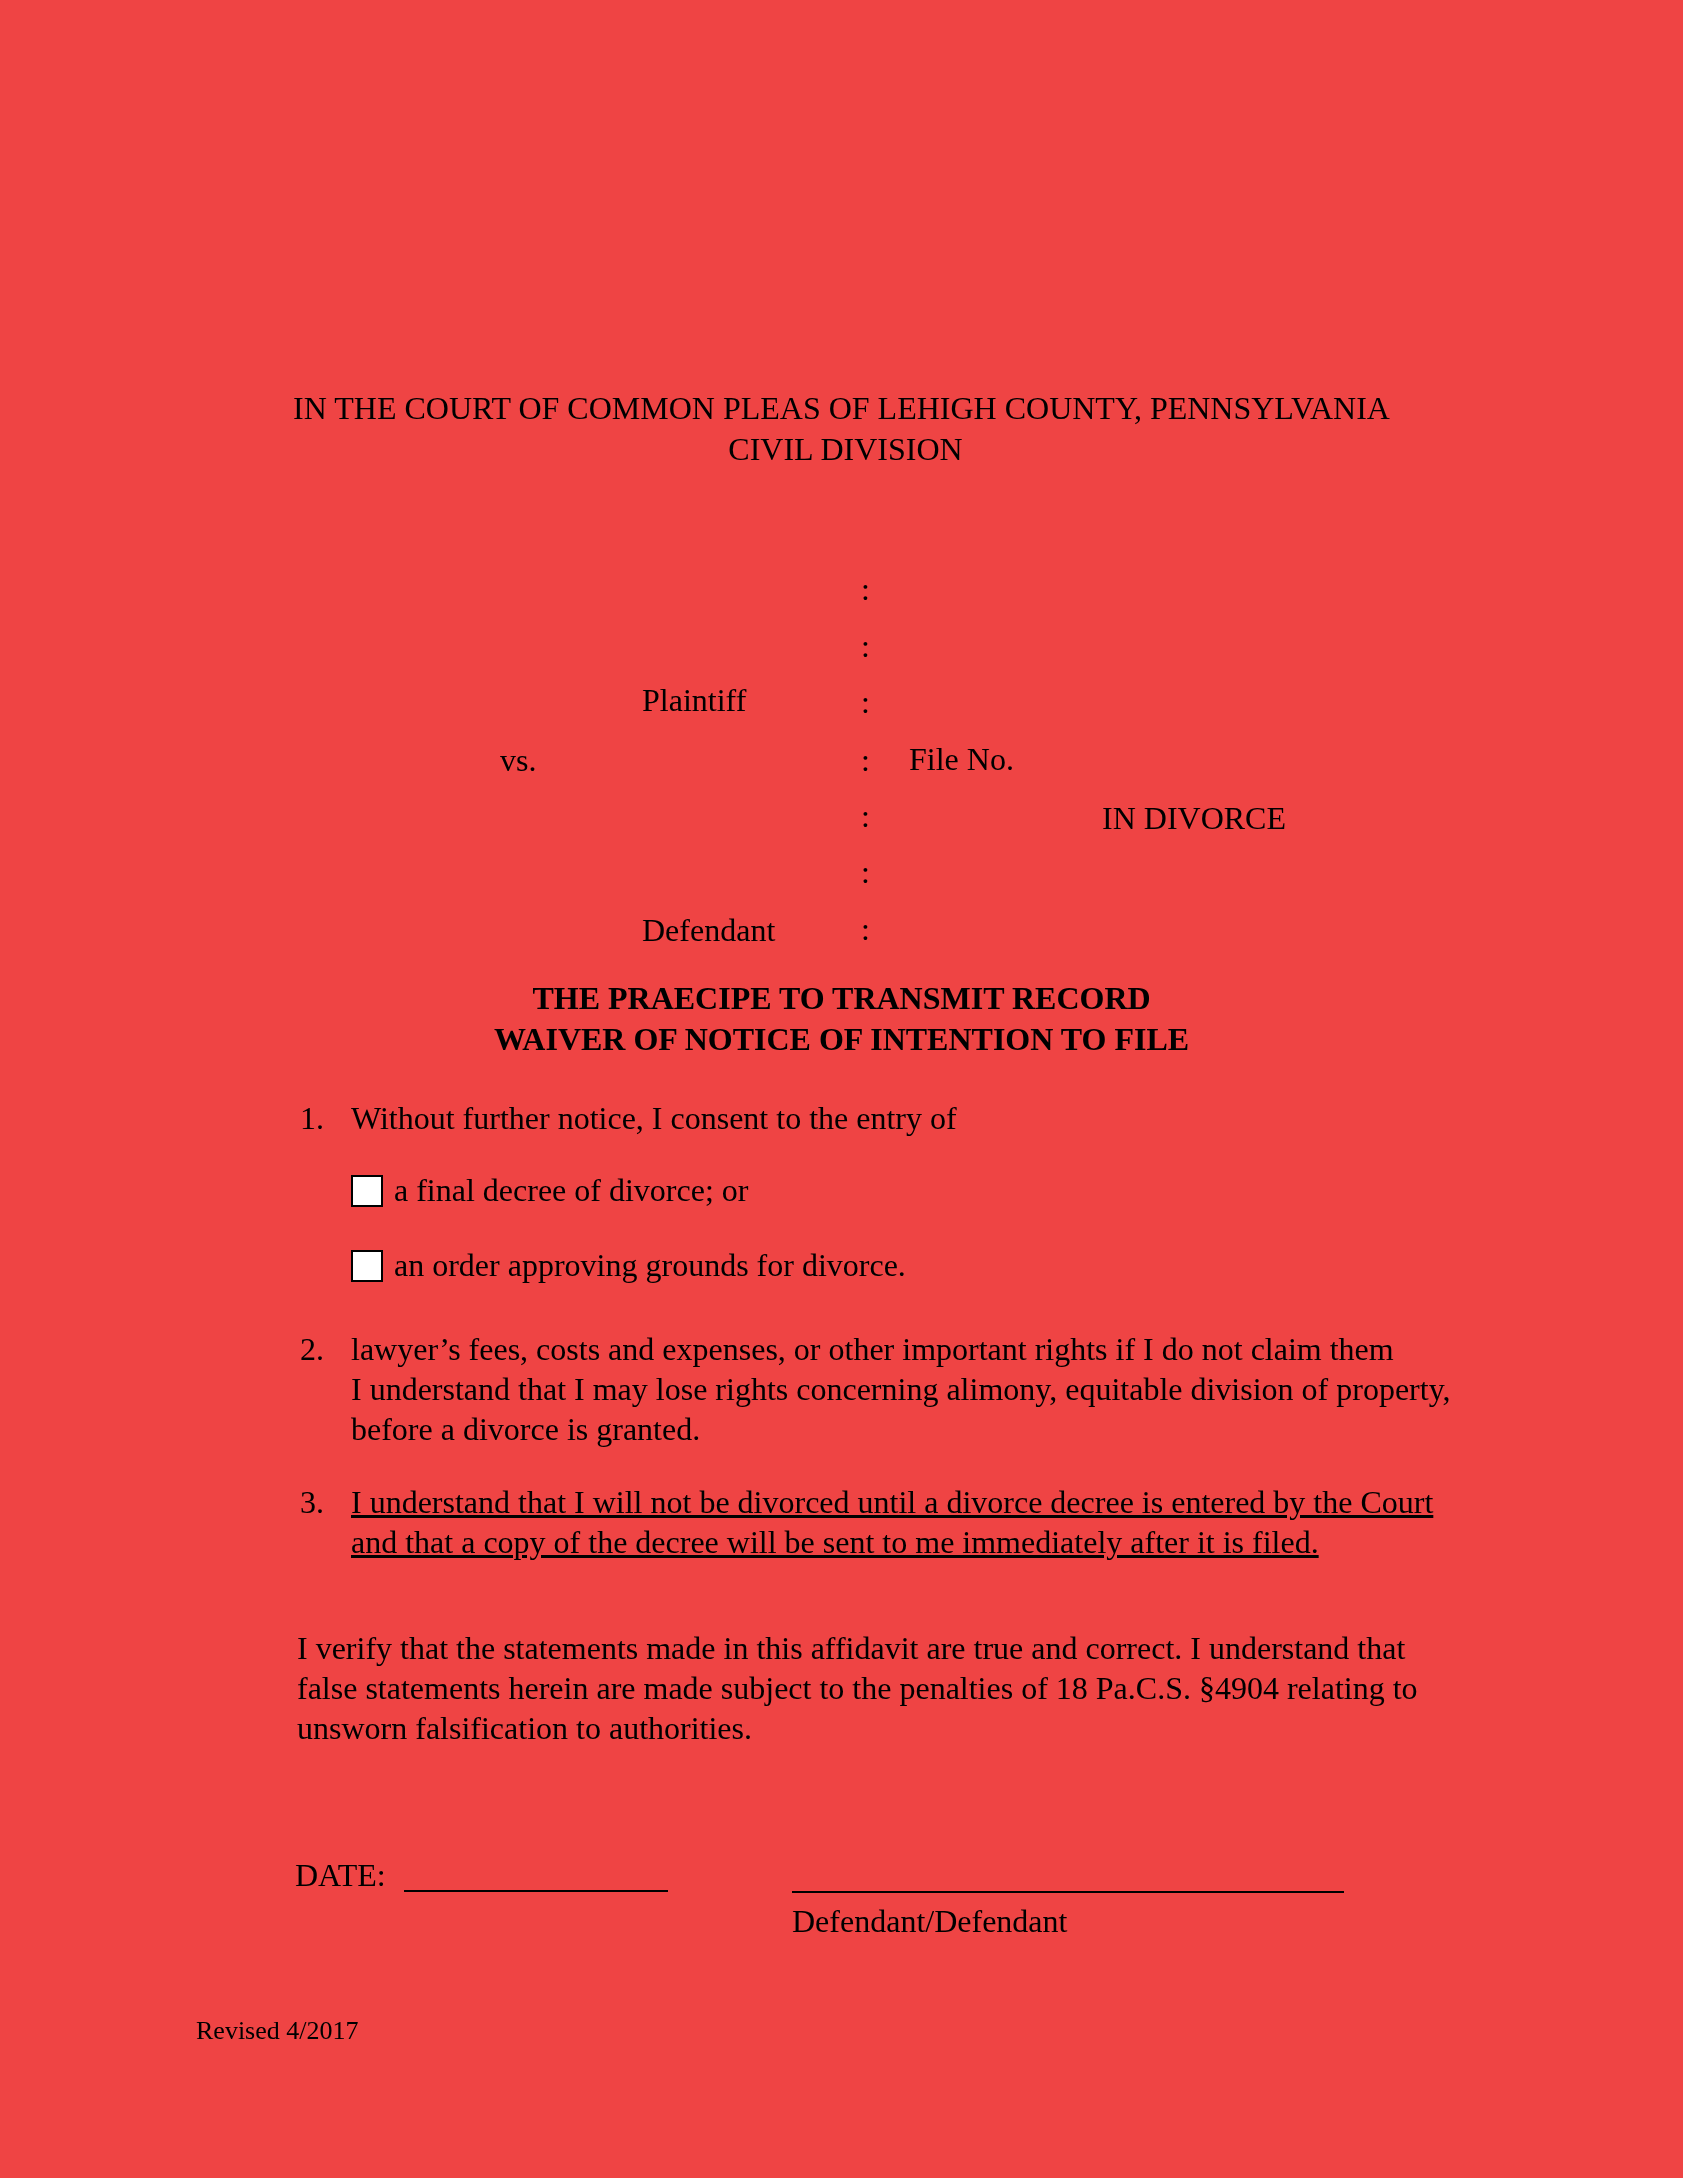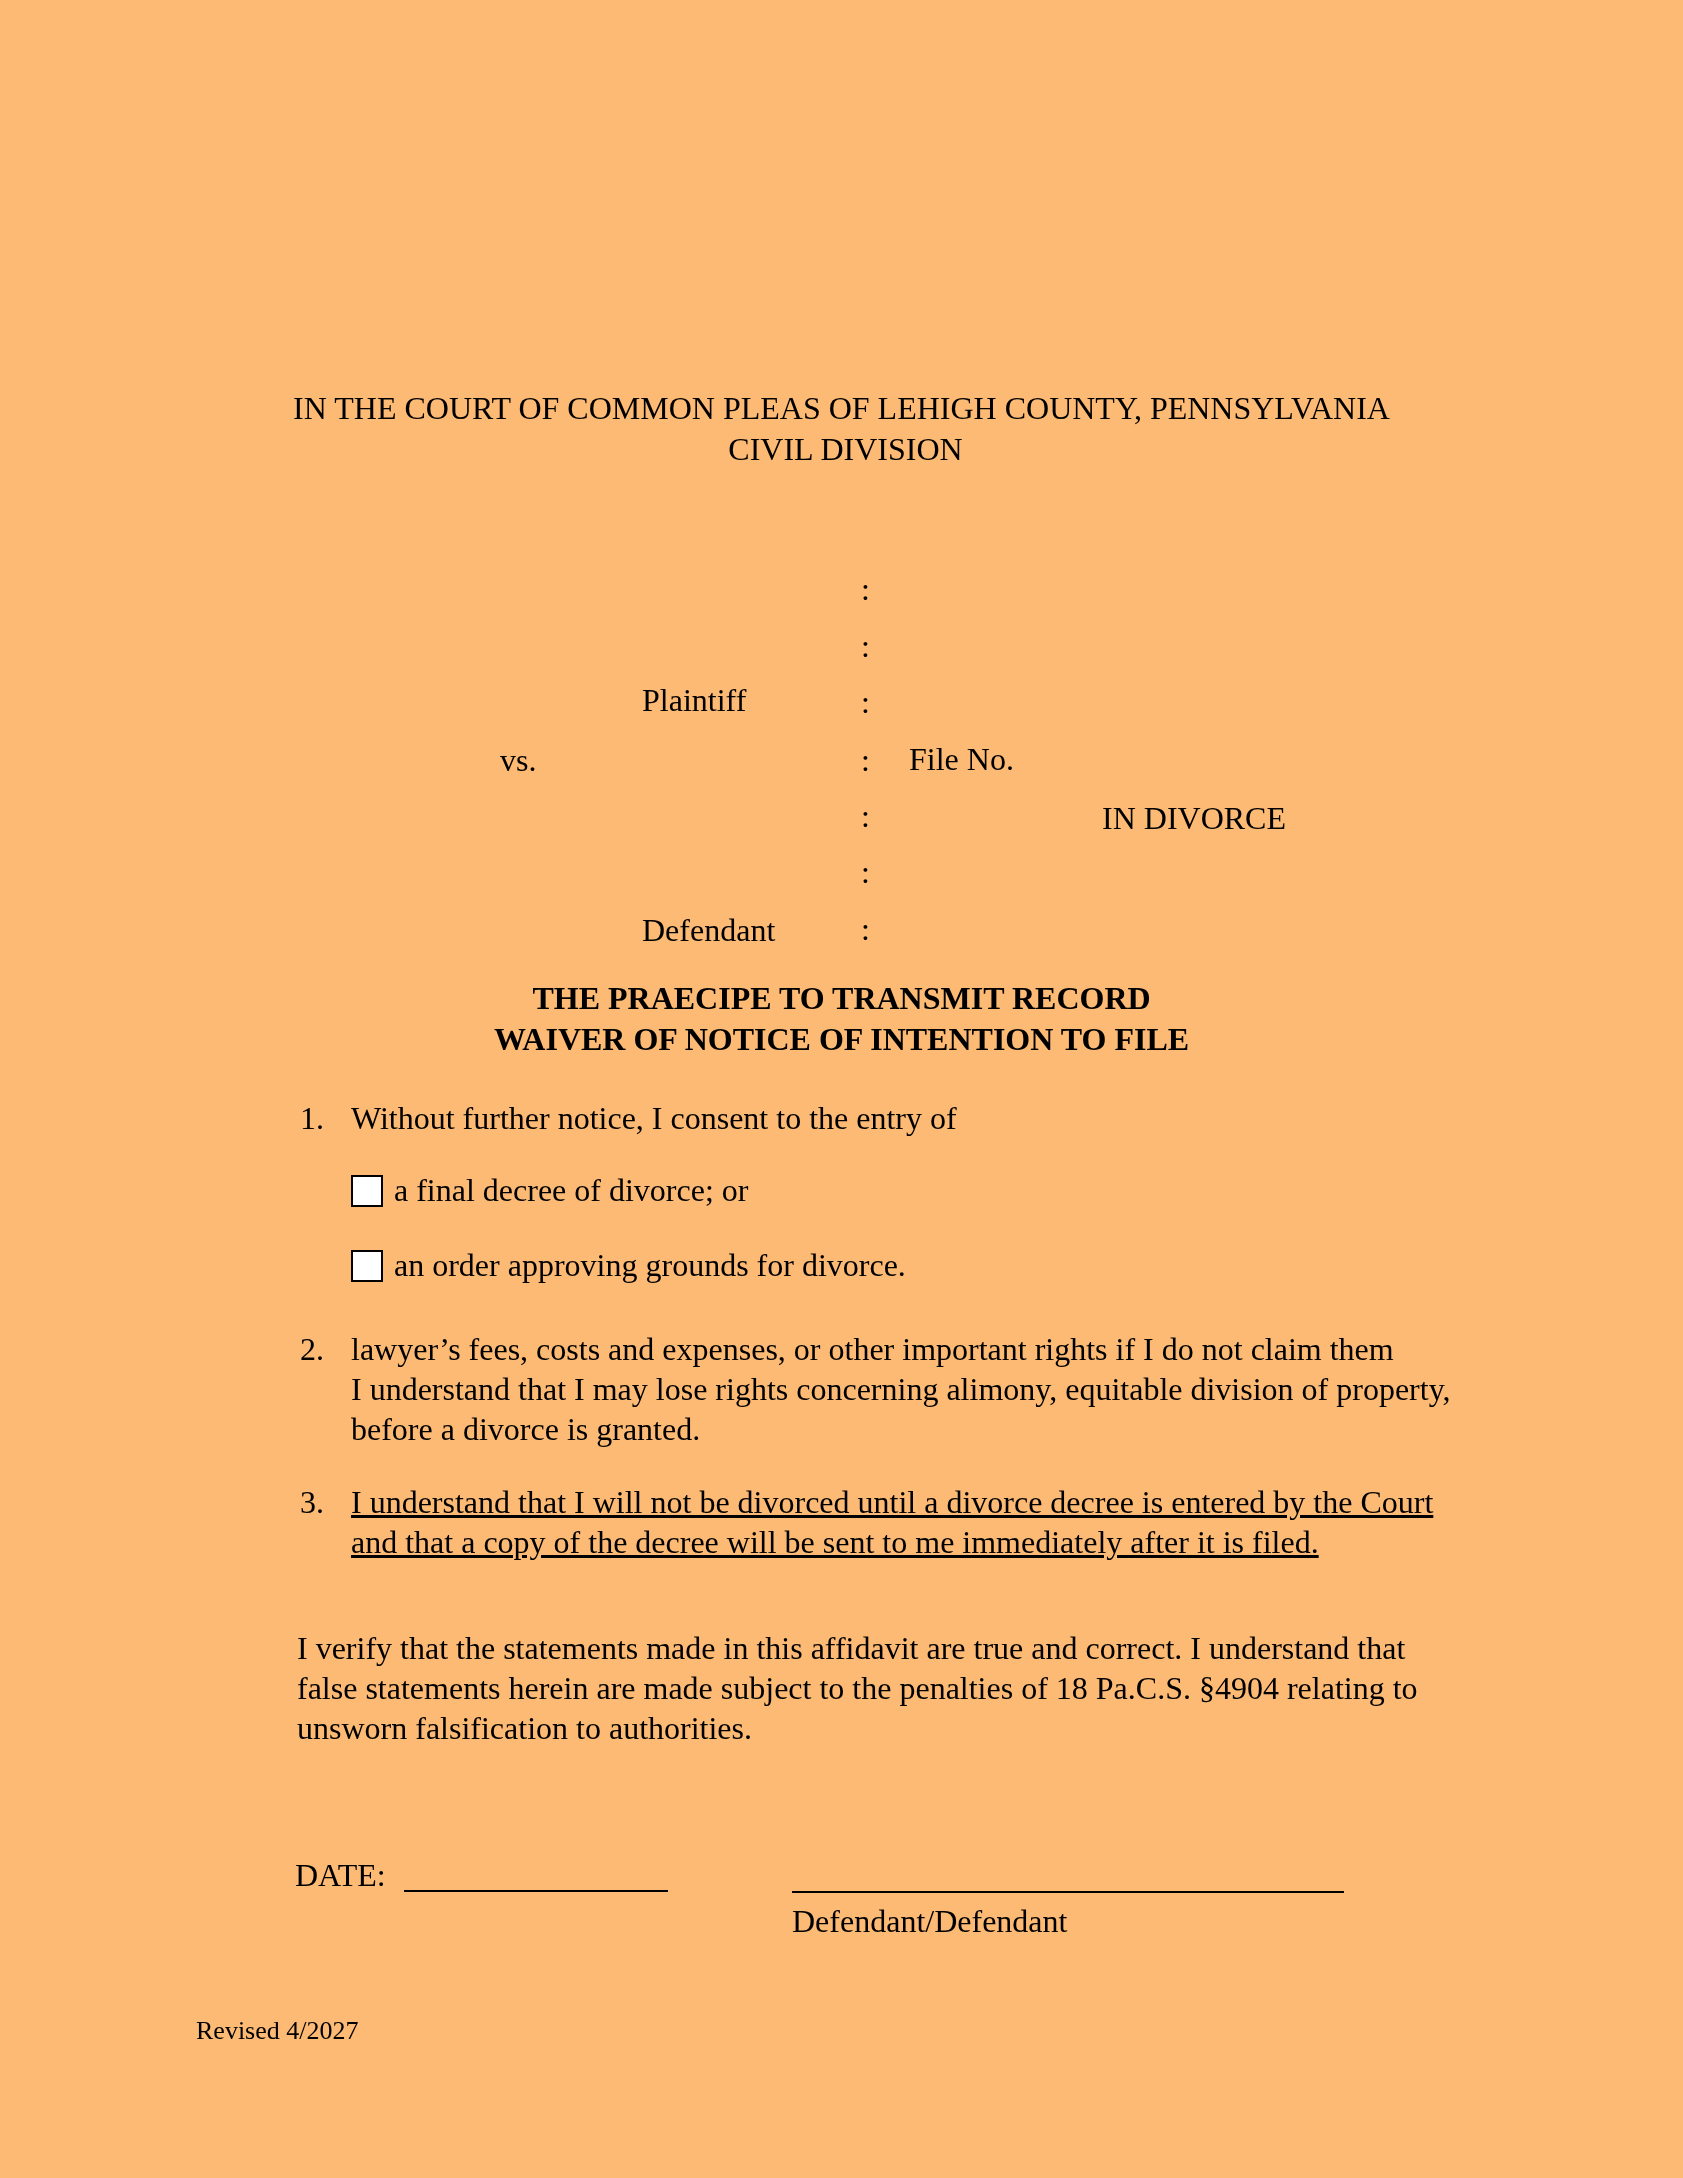--- a/index.html
+++ b/index.html
@@ -4,21 +4,21 @@
 <style>
   html, body {
     margin: 0;
     padding: 0;
     background: #ffffff;
   }
   .page {
     position: relative;
     width: 1683px;
     height: 2178px;
-    background: #fdba74;
+    background: #ef4444;
     color: #000000;
     font-family: "Liberation Serif", "DejaVu Serif", serif;
     overflow: hidden;
   }
   .abs {
     position: absolute;
     white-space: nowrap;
   }
   .body-text {
     font-size: 32px;
@@ -115,16 +115,16 @@
     <span>I verify that the statements made in this affidavit are true and correct. I understand that</span>
     <span>false statements herein are made subject to the penalties of 18 Pa.C.S. §4904 relating to</span>
     <span>unsworn falsification to authorities.</span>
   </div>
 
   <span class="abs body-text" style="left: 295px; top: 1859px;">DATE:</span>
   <div class="blank-line body-text" style="left: 404px; top: 1856px; width: 264px;"></div>
   <div class="blank-line body-text" style="left: 792px; top: 1857px; width: 552px;"></div>
   <span class="abs body-text" style="left: 792px; top: 1905px;">Defendant/Defendant</span>
 
-  <span class="abs footer-text" style="left: 196px; top: 2018px;">Revised 4/2027</span>
+  <span class="abs footer-text" style="left: 196px; top: 2018px;">Revised 4/2017</span>
 
 </div>
 
 
 </body></html>

